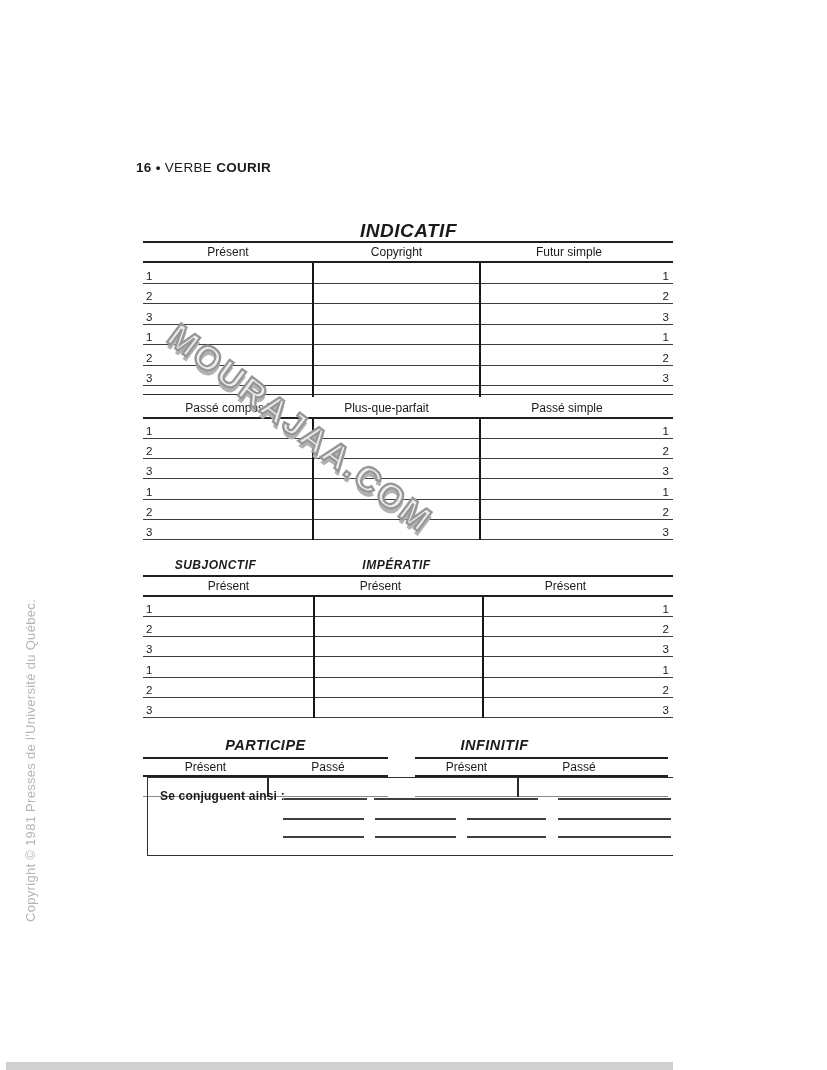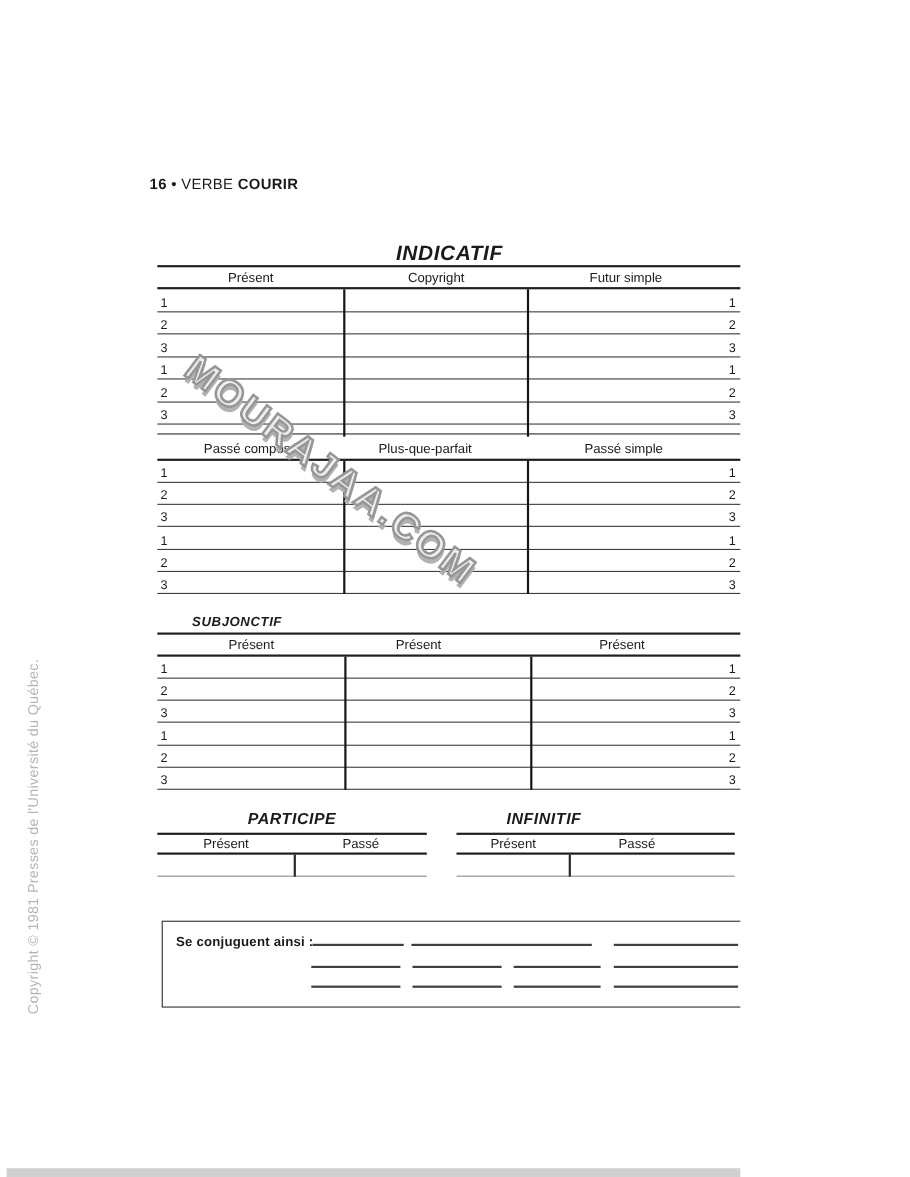--- a/index.html
+++ b/index.html
@@ -22,21 +22,21 @@
   .row{box-sizing:border-box;display:flex;justify-content:space-between;align-items:flex-end;
        border-bottom:1.2px solid #3c3c3c;padding:0 5px 1px 3px;font-size:11.5px;}
   .t1 .row{height:20.5px;}
   .t2 .row,.t3 .row{height:20.17px;}
   .row.spacer{height:9px;border-bottom:1.6px solid #2a2a2a;}
 
   .vdiv{position:absolute;width:2px;background:#161616;}
   .tick{position:absolute;width:1.6px;background:#2a2a2a;}
   .blank-row{position:absolute;box-sizing:border-box;border-bottom:1.4px solid #8a8a8a;}
 
-  .conj-box{position:absolute;left:147px;top:837px;width:530px;height:79px;
+  .conj-box{position:absolute;left:147px;top:777px;width:530px;height:79px;
             border:1.6px solid #2e2e2e;box-sizing:border-box;}
   .conj-box .label{position:absolute;left:12px;top:11px;font-size:12px;font-weight:bold;letter-spacing:.2px;}
   .bl{position:absolute;height:1.6px;background:#3f3f3f;}
 
   .watermark{position:absolute;left:184px;top:316px;font-size:34px;font-weight:bold;letter-spacing:3px;
              transform:rotate(37deg);transform-origin:0 0;color:#ededed;
              -webkit-text-stroke:2.3px #979797;text-shadow:3px 4px 0 #b2b2b2;
              z-index:6;white-space:nowrap;}
   .copyright{position:absolute;left:-160px;top:753px;width:380px;text-align:center;
              transform:rotate(-90deg);color:#b5b5b5;font-size:13px;letter-spacing:.3px;}
@@ -128,20 +128,21 @@
     <div class="row">
         <span>3</span>
         <span>3</span>
       </div>
   </div>
   <div class="vdiv" style="left:312px;top:419px;height:121px;"></div>
   <div class="vdiv" style="left:479px;top:419px;height:121px;"></div>
 
   <div class="hband rule-b" style="left:143px;top:554px;width:531px;height:23px;">
     <div class="col sec-title shiftL12" style="position:relative;width:169px;">SUBJONCTIF</div>
+    <div class="col sec-title shiftL11" style="position:relative;width:191px;">IMPÉRATIF</div>
   </div>
 
   <div class="hband rule-b" style="left:143px;top:577px;width:531px;height:20px;">
     <div class="col" style="width:171px;">Présent</div>
     <div class="col shiftL18" style="width:169px;">Présent</div>
     <div class="col shiftL13" style="width:191px;">Présent</div>
   </div>
 
   <div class="rows t3" style="left:143px;top:597px;width:531px;">
     <div class="row">

